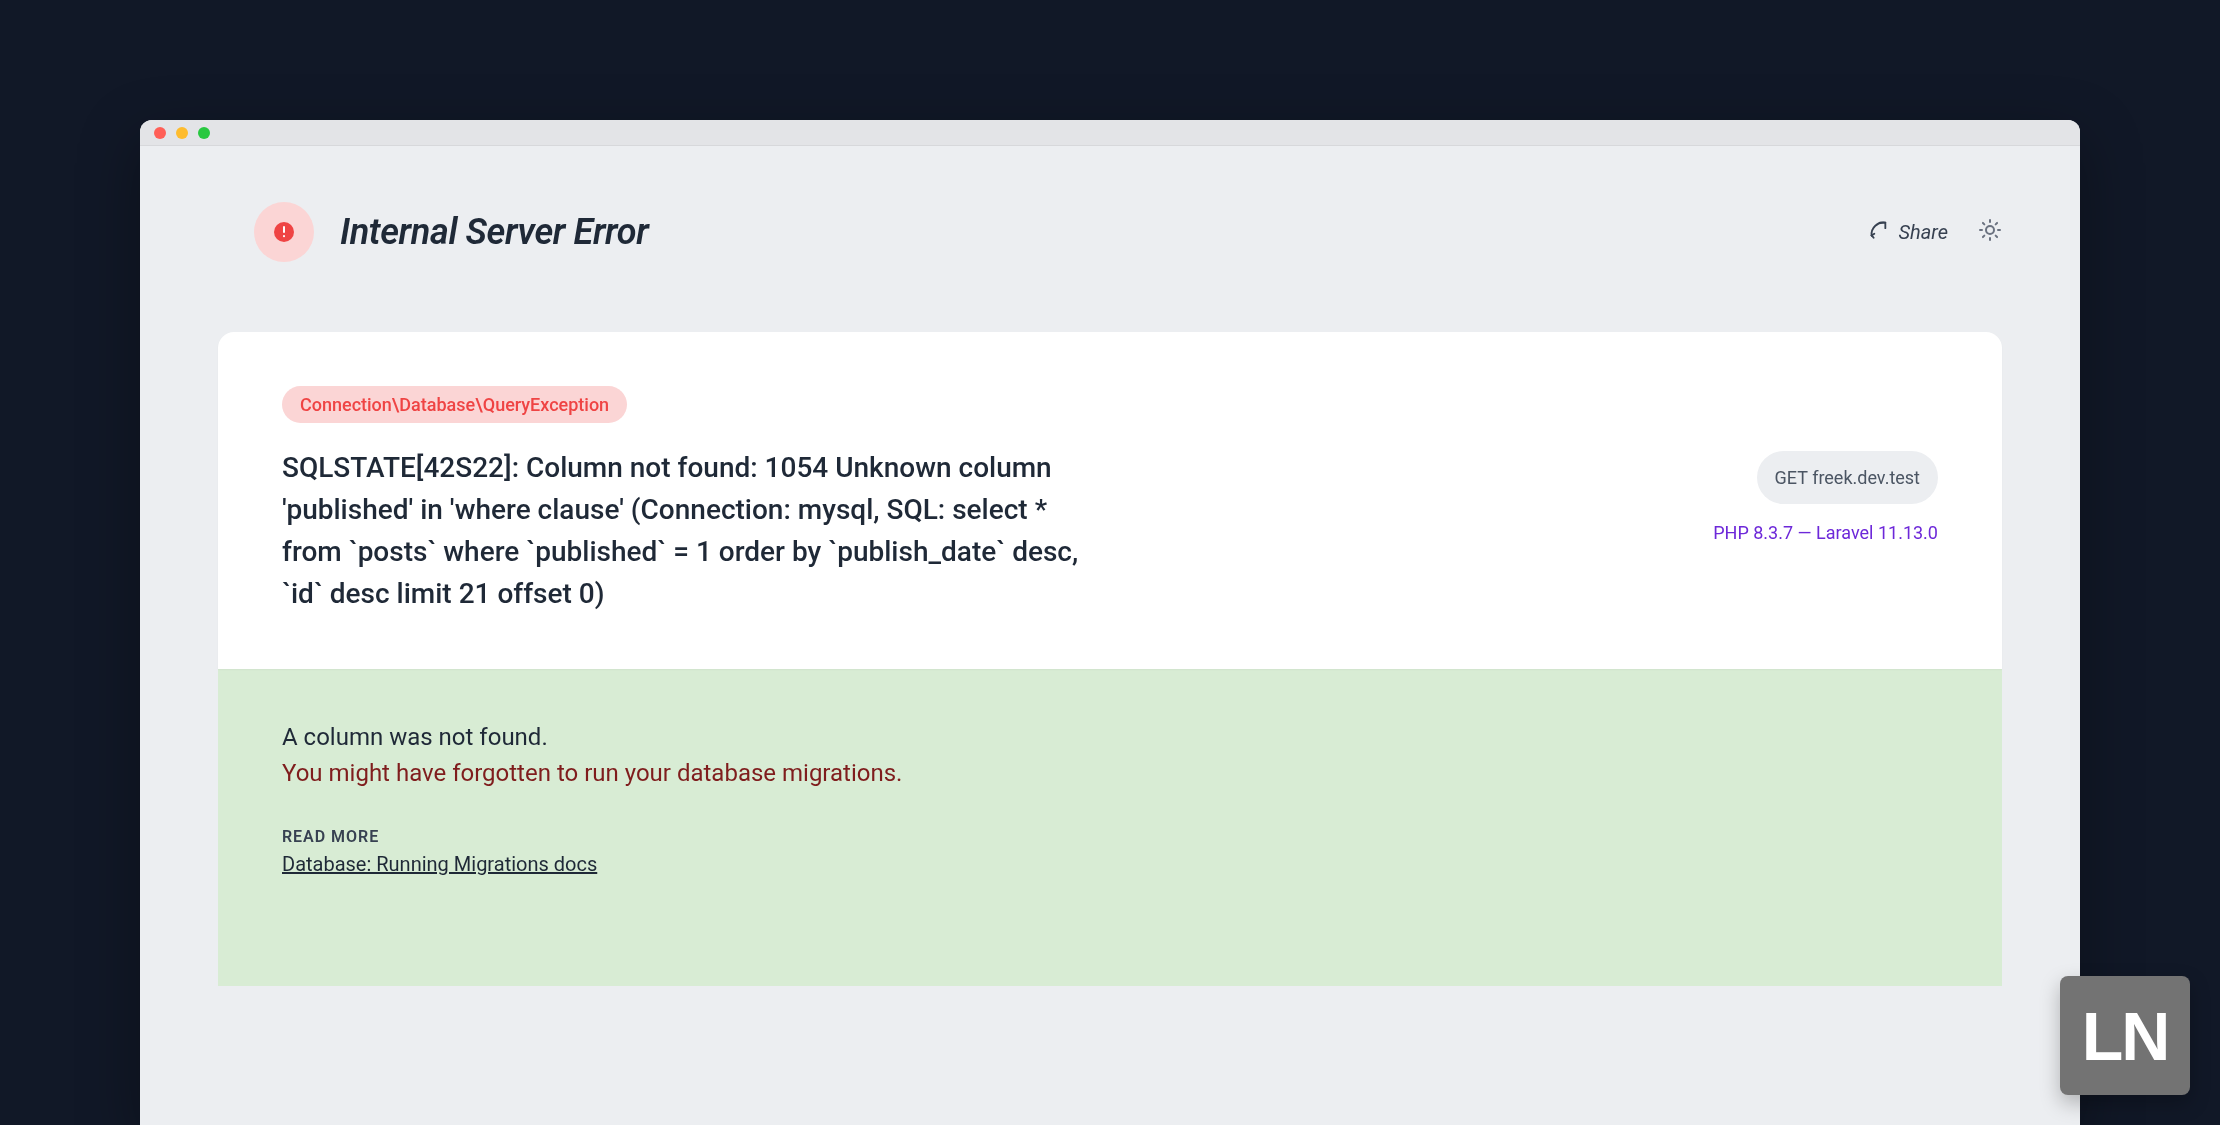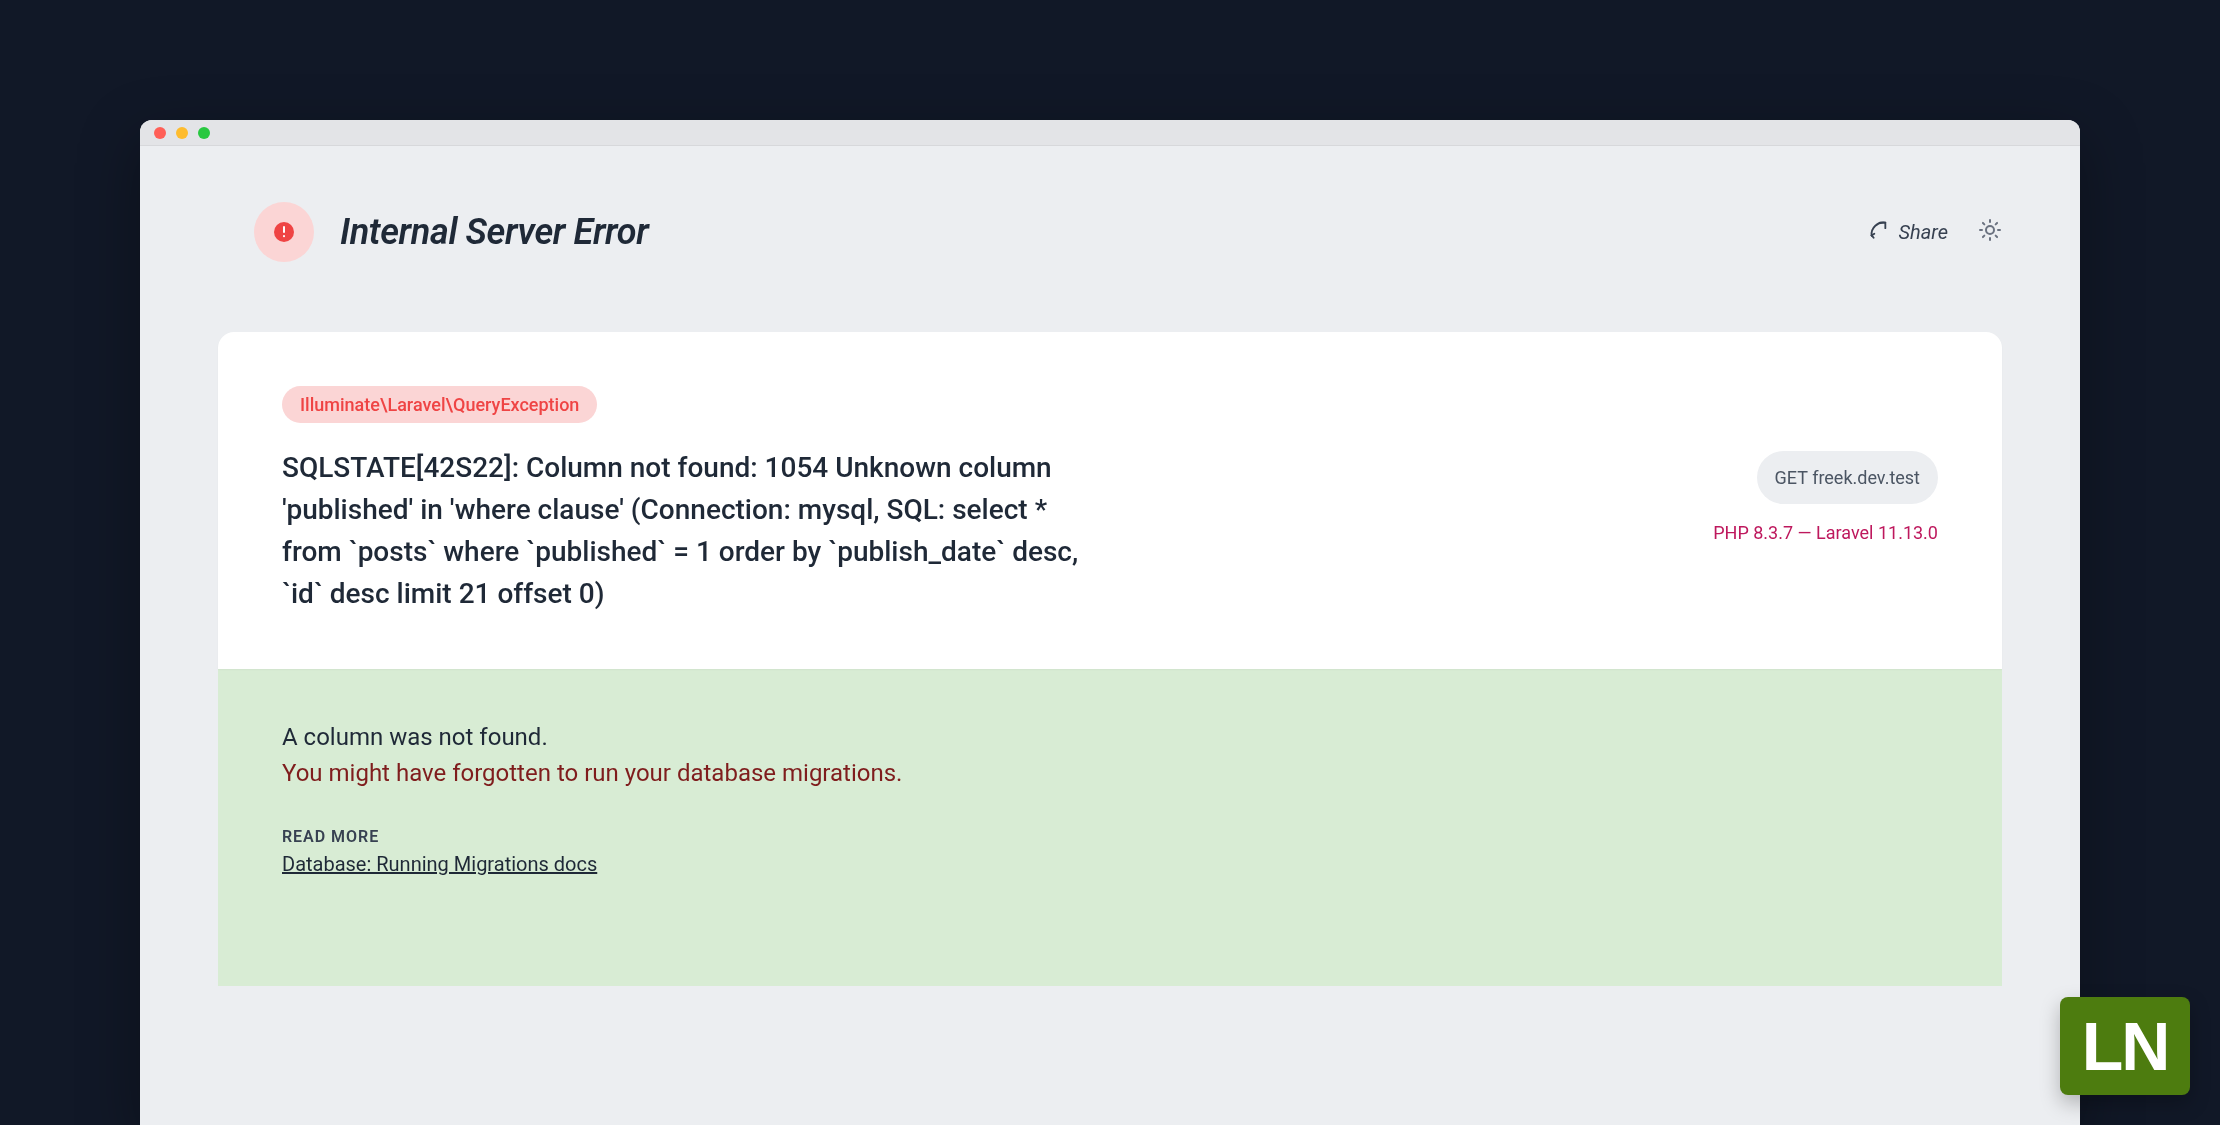--- a/index.html
+++ b/index.html
@@ -124,21 +124,21 @@
     white-space: nowrap;
   }
   .route-badge {
     background:#eceef1;
     color:#4b5563;
     font-size:18px;
     padding: 16px 18px;
     border-radius: 999px;
   }
   .env-line {
-    color:#be185d;
+    color:#6d28d9;
     font-size:18px;
   }
 
   .hint-card {
     margin: 0 78px;
     background: #d8ecd4;
     padding: 54px 64px 110px 64px;
   }
   .hint-title {
     font-size: 24px; font-weight:400; color:#1f2937;
@@ -152,22 +152,22 @@
   }
   .doc-link {
     font-size: 20px; color:#1f2937; text-decoration: underline;
     margin-top: 6px; display:inline-block; cursor:pointer;text-align:center;
   }
 
   .ln-badge {
     position: fixed;
     right: 30px;
     bottom: 30px;
-    width: 130px; height: 98px;
-    background:#4d7c0f;
+    width: 130px; height: 119px;
+    background:#737373;
     border-radius: 8px;
     display:flex; align-items:center; justify-content:center;
     box-shadow: 0 8px 20px rgba(0,0,0,0.25);
   }
   .ln-text {
     color:#fff; font-weight:700; font-size:68px;
     font-family: Arial, sans-serif;
     letter-spacing: -2px;
   }
 </style>
@@ -220,21 +220,21 @@
               <line x1="20" y1="12" x2="22" y2="12"></line>
               <line x1="4.93" y1="19.07" x2="6.34" y2="17.66"></line>
               <line x1="17.66" y1="6.34" x2="19.07" y2="4.93"></line>
             </svg>
           </span>
         </div>
       </div>
     </div>
 
     <div class="card">
-      <span class="exception-badge">Illuminate\Laravel\QueryException</span>
+      <span class="exception-badge">Connection\Database\QueryException</span>
       <div class="exc-row">
         <div class="exc-message">SQLSTATE[42S22]: Column not found: 1054 Unknown column 'published' in 'where clause' (Connection: mysql, SQL: select * from `posts` where `published` = 1 order by `publish_date` desc, `id` desc limit 21 offset 0)</div>
         <div class="meta-col">
           <span class="route-badge">GET freek.dev.test</span>
           <span class="env-line">PHP 8.3.7 — Laravel 11.13.0</span>
         </div>
       </div>
     </div>
 
     <div class="hint-card">

